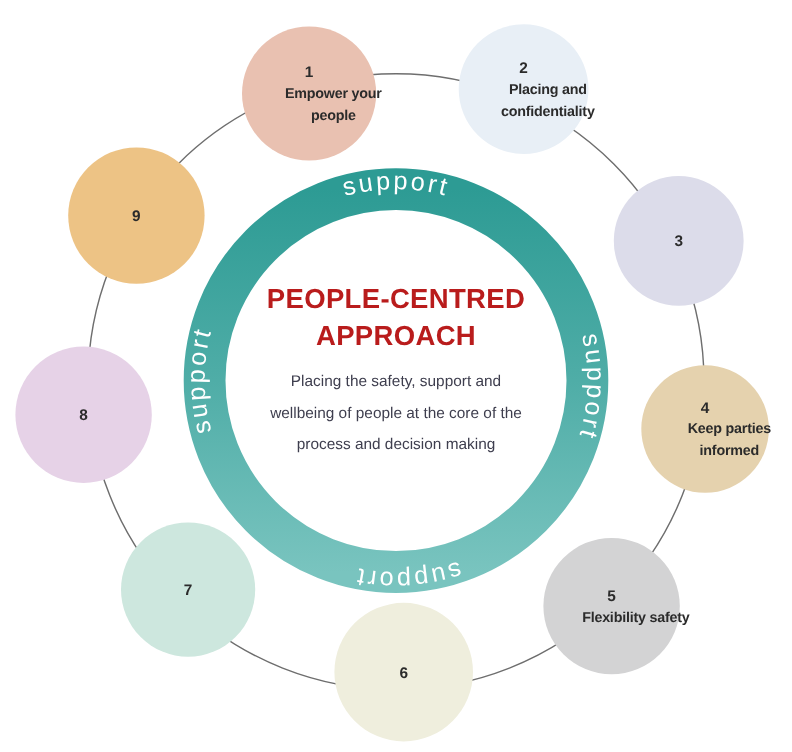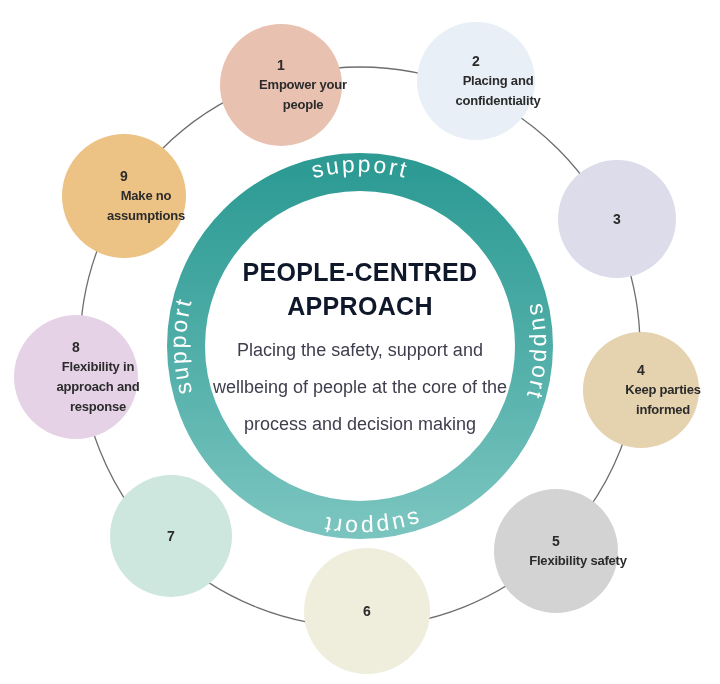--- a/index.html
+++ b/index.html
@@ -60,31 +60,31 @@
 
   
   .center-block {
     position: absolute;
     left: 205px;
     top: 256px;
     width: 310px;
     text-align: center;
   }
   .center-title {
-    color: #0f172a;
+    color: #b91c1c;
     font-weight: bold;
     font-size: 25px;
     line-height: 1.34;
     letter-spacing: 0.3px;
     white-space: pre-line;
   }
   .center-desc {
     margin-top: 9px;
     color: #3e3e4e;
-    font-size: 18px;
+    font-size: 14px;
     line-height: 2.05;
     white-space: pre-line;
   }
 </style>
 </head>
 <body>
 
 <div class="stage">
 
   <svg class="layer-svg" width="720" height="684" viewBox="0 0 720 684">
@@ -141,28 +141,23 @@
     <div class="node-label">Flexibility safety</div>
   </div>
   <div class="node n6" style="background: rgb(239, 238, 221);">
     <div class="node-number">6</div>
   </div>
   <div class="node n7" style="background: rgb(205, 231, 222);">
     <div class="node-number">7</div>
   </div>
   <div class="node n8" style="background: rgb(230, 210, 231);">
     <div class="node-number">8</div>
-    <div class="node-label">Flexibility in
-approach and
-response</div>
   </div>
   <div class="node n9" style="background: rgb(237, 195, 133);">
     <div class="node-number">9</div>
-    <div class="node-label">Make no
-assumptions</div>
   </div>
 
   <div class="center-block">
     <div class="center-title">PEOPLE-CENTRED
 APPROACH</div>
     <div class="center-desc">Placing the safety, support and
 wellbeing of people at the core of the
 process and decision making</div>
   </div>
 

